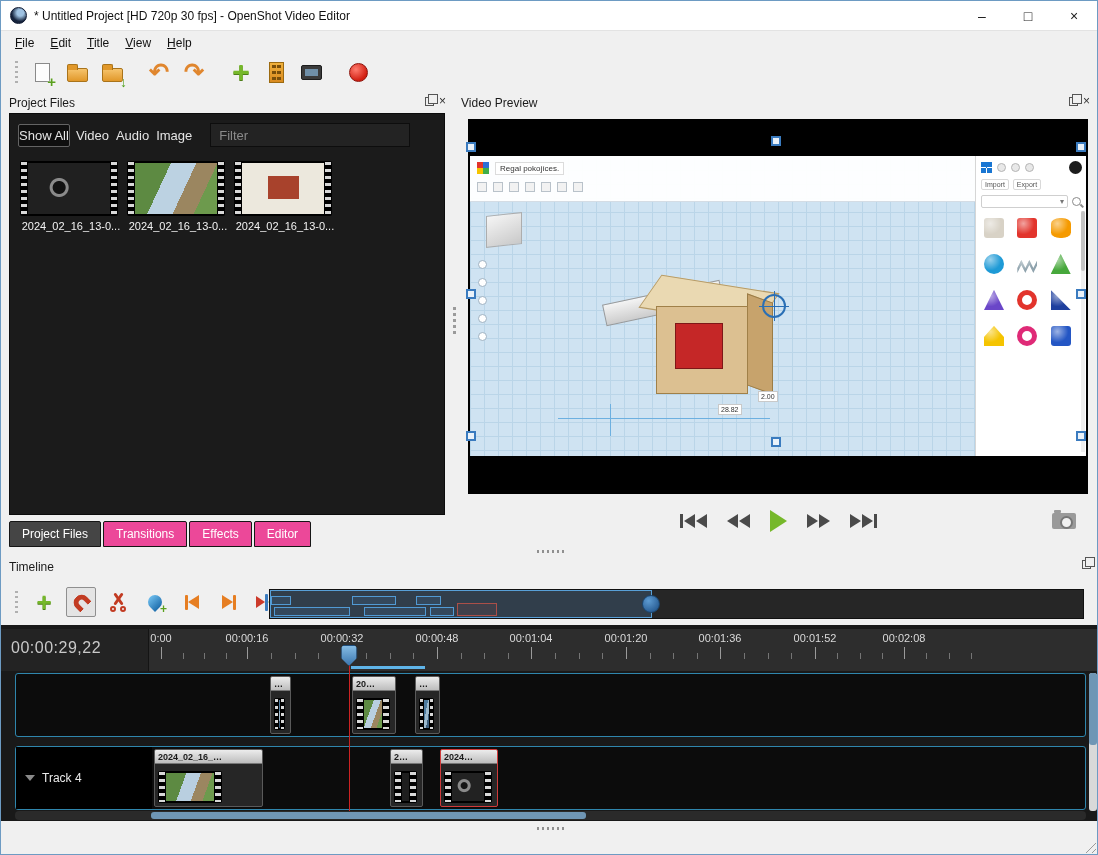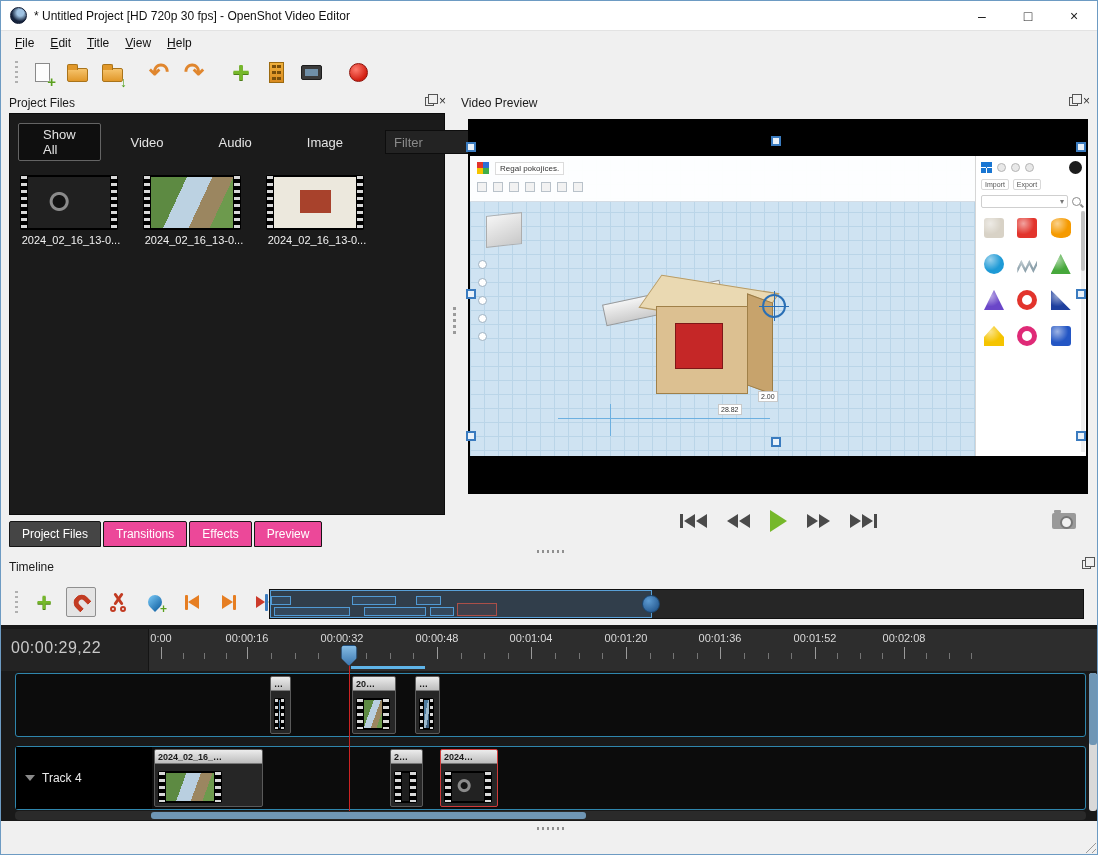--- a/index.html
+++ b/index.html
@@ -53,26 +53,26 @@
   .panel-hdr { position:absolute; font-size:12px; color:#1a1a1a; }
   .hdr-icons { position:absolute; display:flex; gap:5px; align-items:center;}
   .float-ic { position:relative; width:9px; height:9px; border:1px solid #555; background:#f0f0f0; }
   .float-ic::before { content:""; position:absolute; left:2px; top:-4px; width:8px; height:8px; border:1px solid #555; background:#f0f0f0;}
   .close-ic { font-size:12px; line-height:10px; color:#333; }
 
   
   .pf-body { position:absolute; left:8px; top:112px; width:436px; height:402px;
              background:#1b1b1b; border:1px solid #0c0c0c; }
   .pf-toolbar { display:flex; align-items:center; gap:5px; padding:9px 8px 6px 8px; }
-  .pf-filter-btn { color:#e4e4e4; font-size:13px; padding:3px 24px; border:1px solid transparent; }
+  .pf-filter-btn { color:#e4e4e4; font-size:13px; padding:3px 0; border:1px solid transparent; }
   .pf-filter-btn.active { background:#0f0f0f; border:1px solid #646464; border-radius:2px; }
   .pf-input { width:200px; height:24px; margin-left:12px; background:#232323; border:1px solid #0d0d0d;
               color:#bdbdbd; font-size:13px; padding:0 8px; outline:none; }
   .pf-input::placeholder { color:#8a8a8a; }
-  .pf-files { display:flex; gap:21px; padding:8px 10px; }
+  .pf-files { display:flex; gap:5px; padding:8px 10px; }
   .pf-item { width:102px; }
   .filmstrip { position:relative; background:#000; overflow:hidden; border-radius:2px; }
   .filmstrip::before, .filmstrip::after { content:""; position:absolute; top:1px; bottom:1px; width:6px; z-index:2;
         background:repeating-linear-gradient(#d8d8d8 0 3px, #000 3px 7px); }
   .filmstrip::before { left:1px; } .filmstrip::after { right:1px; }
   .filmstrip.mini::before, .filmstrip.mini::after { width:3px; }
   .fs-inner { position:absolute; left:8px; right:8px; top:2px; bottom:2px; }
   .filmstrip.mini .fs-inner { left:5px; right:5px; }
   .pf-thumb { width:98px; height:55px; }
   .pfc-screen { background: radial-gradient(circle at 38% 48%, #121212 0 6px, #8a8a8a 7px 9px, #202020 10px); }
@@ -306,21 +306,21 @@
           </div>
        <div class="pf-name">2024_02_16_13-0...</div>
      </div>
       </div>
   </div>
   <div class="vsplit-dots"></div>
   <div class="pf-tabs" id="pf-tabs">
       <div class="pf-tab active">Project Files</div>
       <div class="pf-tab">Transitions</div>
       <div class="pf-tab">Effects</div>
-      <div class="pf-tab">Preview</div>
+      <div class="pf-tab">Editor</div>
     </div>
 
   <div class="panel-hdr" style="left:460px; top:95px;">Video Preview</div>
   <div class="hdr-icons" style="left:1068px; top:95px;">
     <span class="float-ic"></span>
     <span class="close-ic">×</span>
   </div>
 
   <div class="video-area" id="video-area">
     <div class="video-content">

